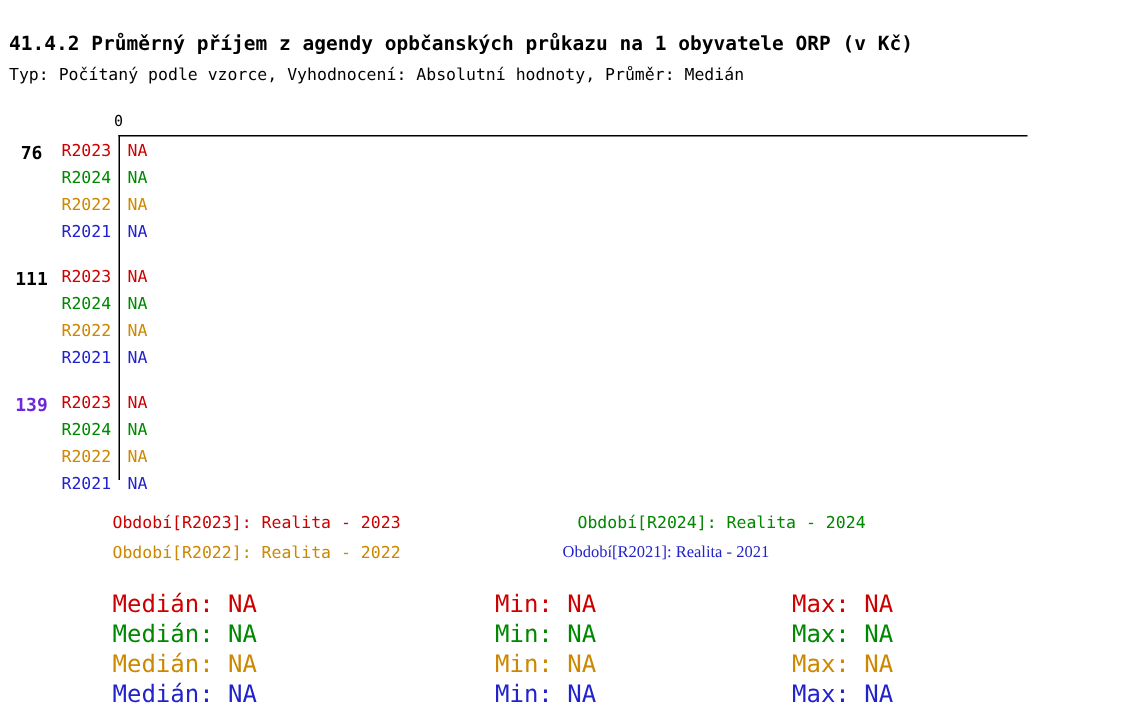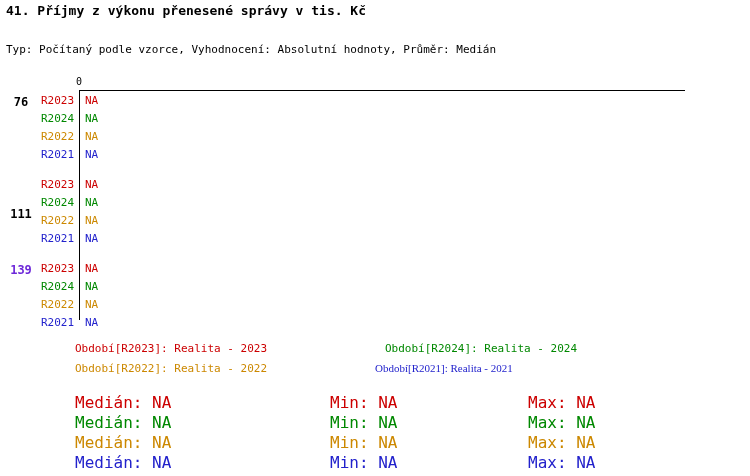--- a/index.html
+++ b/index.html
@@ -102,21 +102,21 @@
     position: absolute;
     font-size: 16px;
     white-space: nowrap;
   }
 </style>
 </head>
 <body>
 
 <div class="page">
 
-  <div class="title1">41. Příjmy z výkonu přenesené správy v tis. Kč</div>
+  <div class="title2">41.4.2 Průměrný příjem z agendy opbčanských průkazu na 1 obyvatele ORP (v Kč)</div>
   <div class="subtitle">Typ: Počítaný podle vzorce, Vyhodnocení: Absolutní hodnoty, Průměr: Medián</div>
 
   <div class="axis-zero-label">0</div>
   <div class="axis-top"></div>
   <div class="axis-left"></div>
 
   <div id="plot">
       <div class="group-label" style="left: 4px; top: 95px;">76</div>
       <div class="bar-row" style="left: 41px; top: 94px;">
         <span class="bar-label" style="color: rgb(204, 0, 0);">R2023</span>
@@ -127,21 +127,21 @@
         <span class="bar-na" style="color: rgb(0, 136, 0);">NA</span>
       </div>
       <div class="bar-row" style="left: 41px; top: 130px;">
         <span class="bar-label" style="color: rgb(204, 136, 0);">R2022</span>
         <span class="bar-na" style="color: rgb(204, 136, 0);">NA</span>
       </div>
       <div class="bar-row" style="left: 41px; top: 148px;">
         <span class="bar-label" style="color: rgb(34, 34, 204);">R2021</span>
         <span class="bar-na" style="color: rgb(34, 34, 204);">NA</span>
       </div>
-      <div class="group-label" style="left: 4px; top: 179px; margin-top: 28px;">111</div>
+      <div class="group-label" style="left: 4px; top: 179px;">111</div>
       <div class="bar-row" style="left: 41px; top: 178px;">
         <span class="bar-label" style="color: rgb(204, 0, 0);">R2023</span>
         <span class="bar-na" style="color: rgb(204, 0, 0);">NA</span>
       </div>
       <div class="bar-row" style="left: 41px; top: 196px;">
         <span class="bar-label" style="color: rgb(0, 136, 0);">R2024</span>
         <span class="bar-na" style="color: rgb(0, 136, 0);">NA</span>
       </div>
       <div class="bar-row" style="left: 41px; top: 214px;">
         <span class="bar-label" style="color: rgb(204, 136, 0);">R2022</span>

